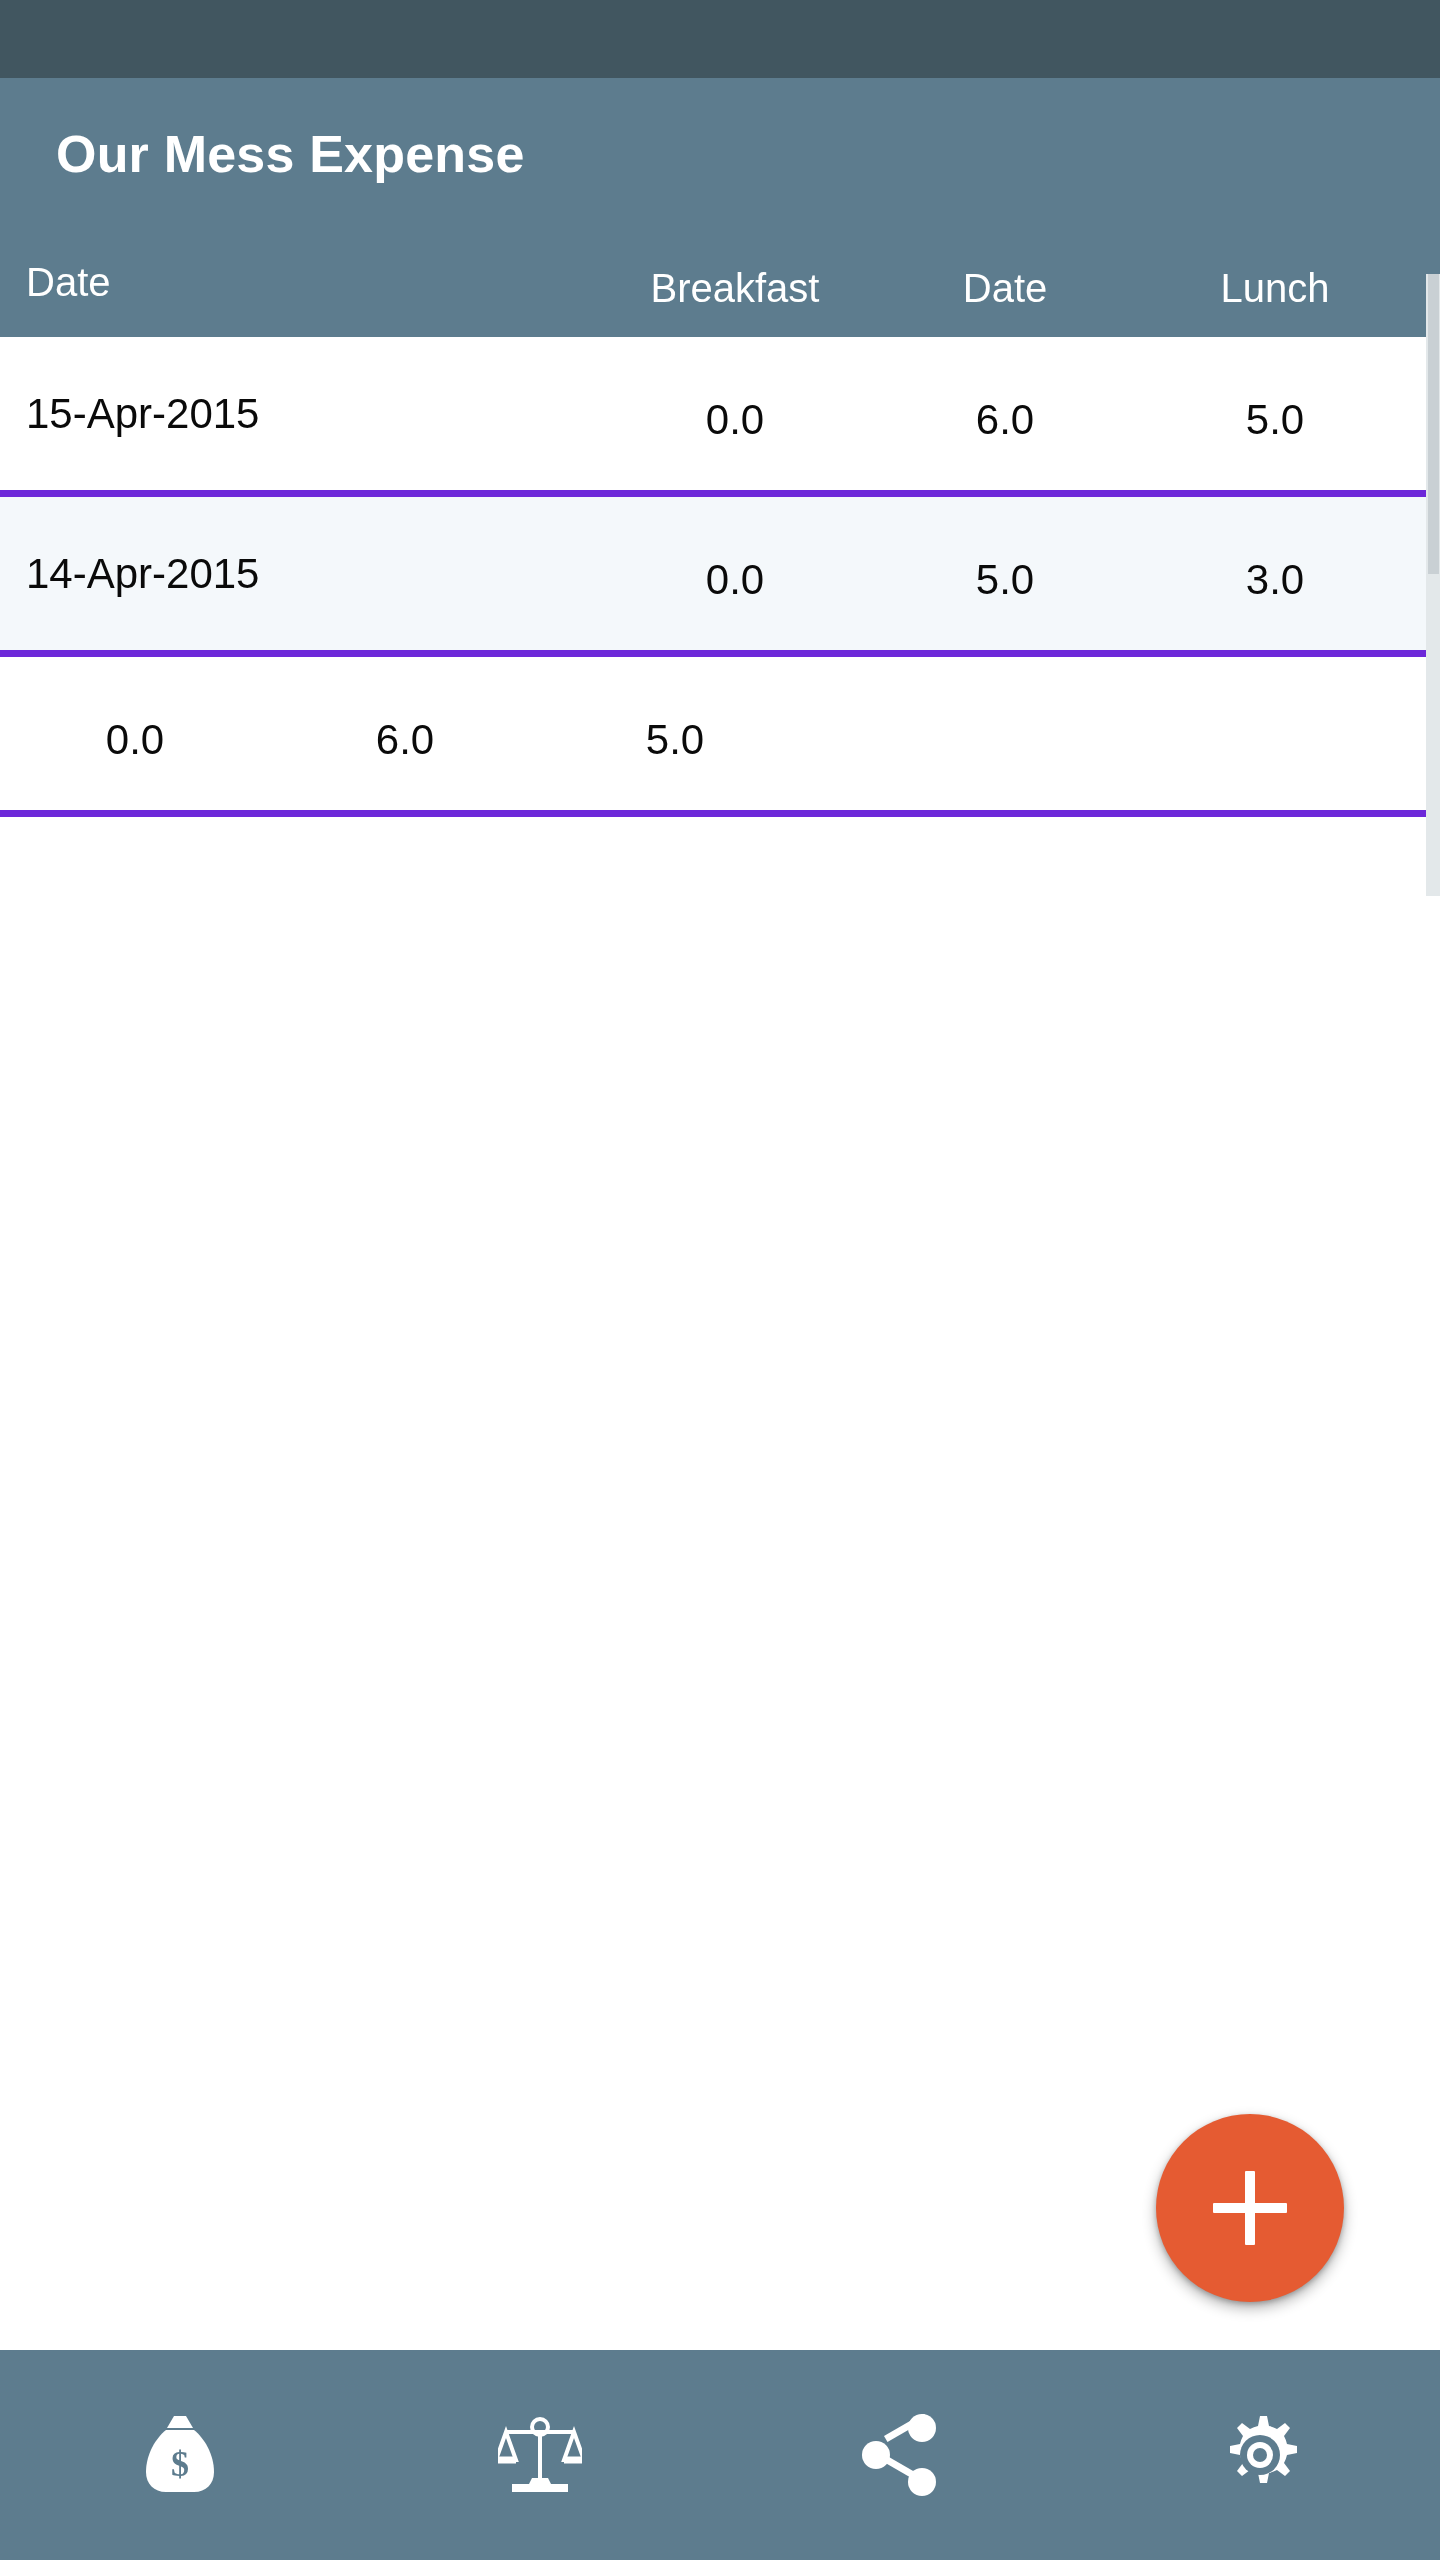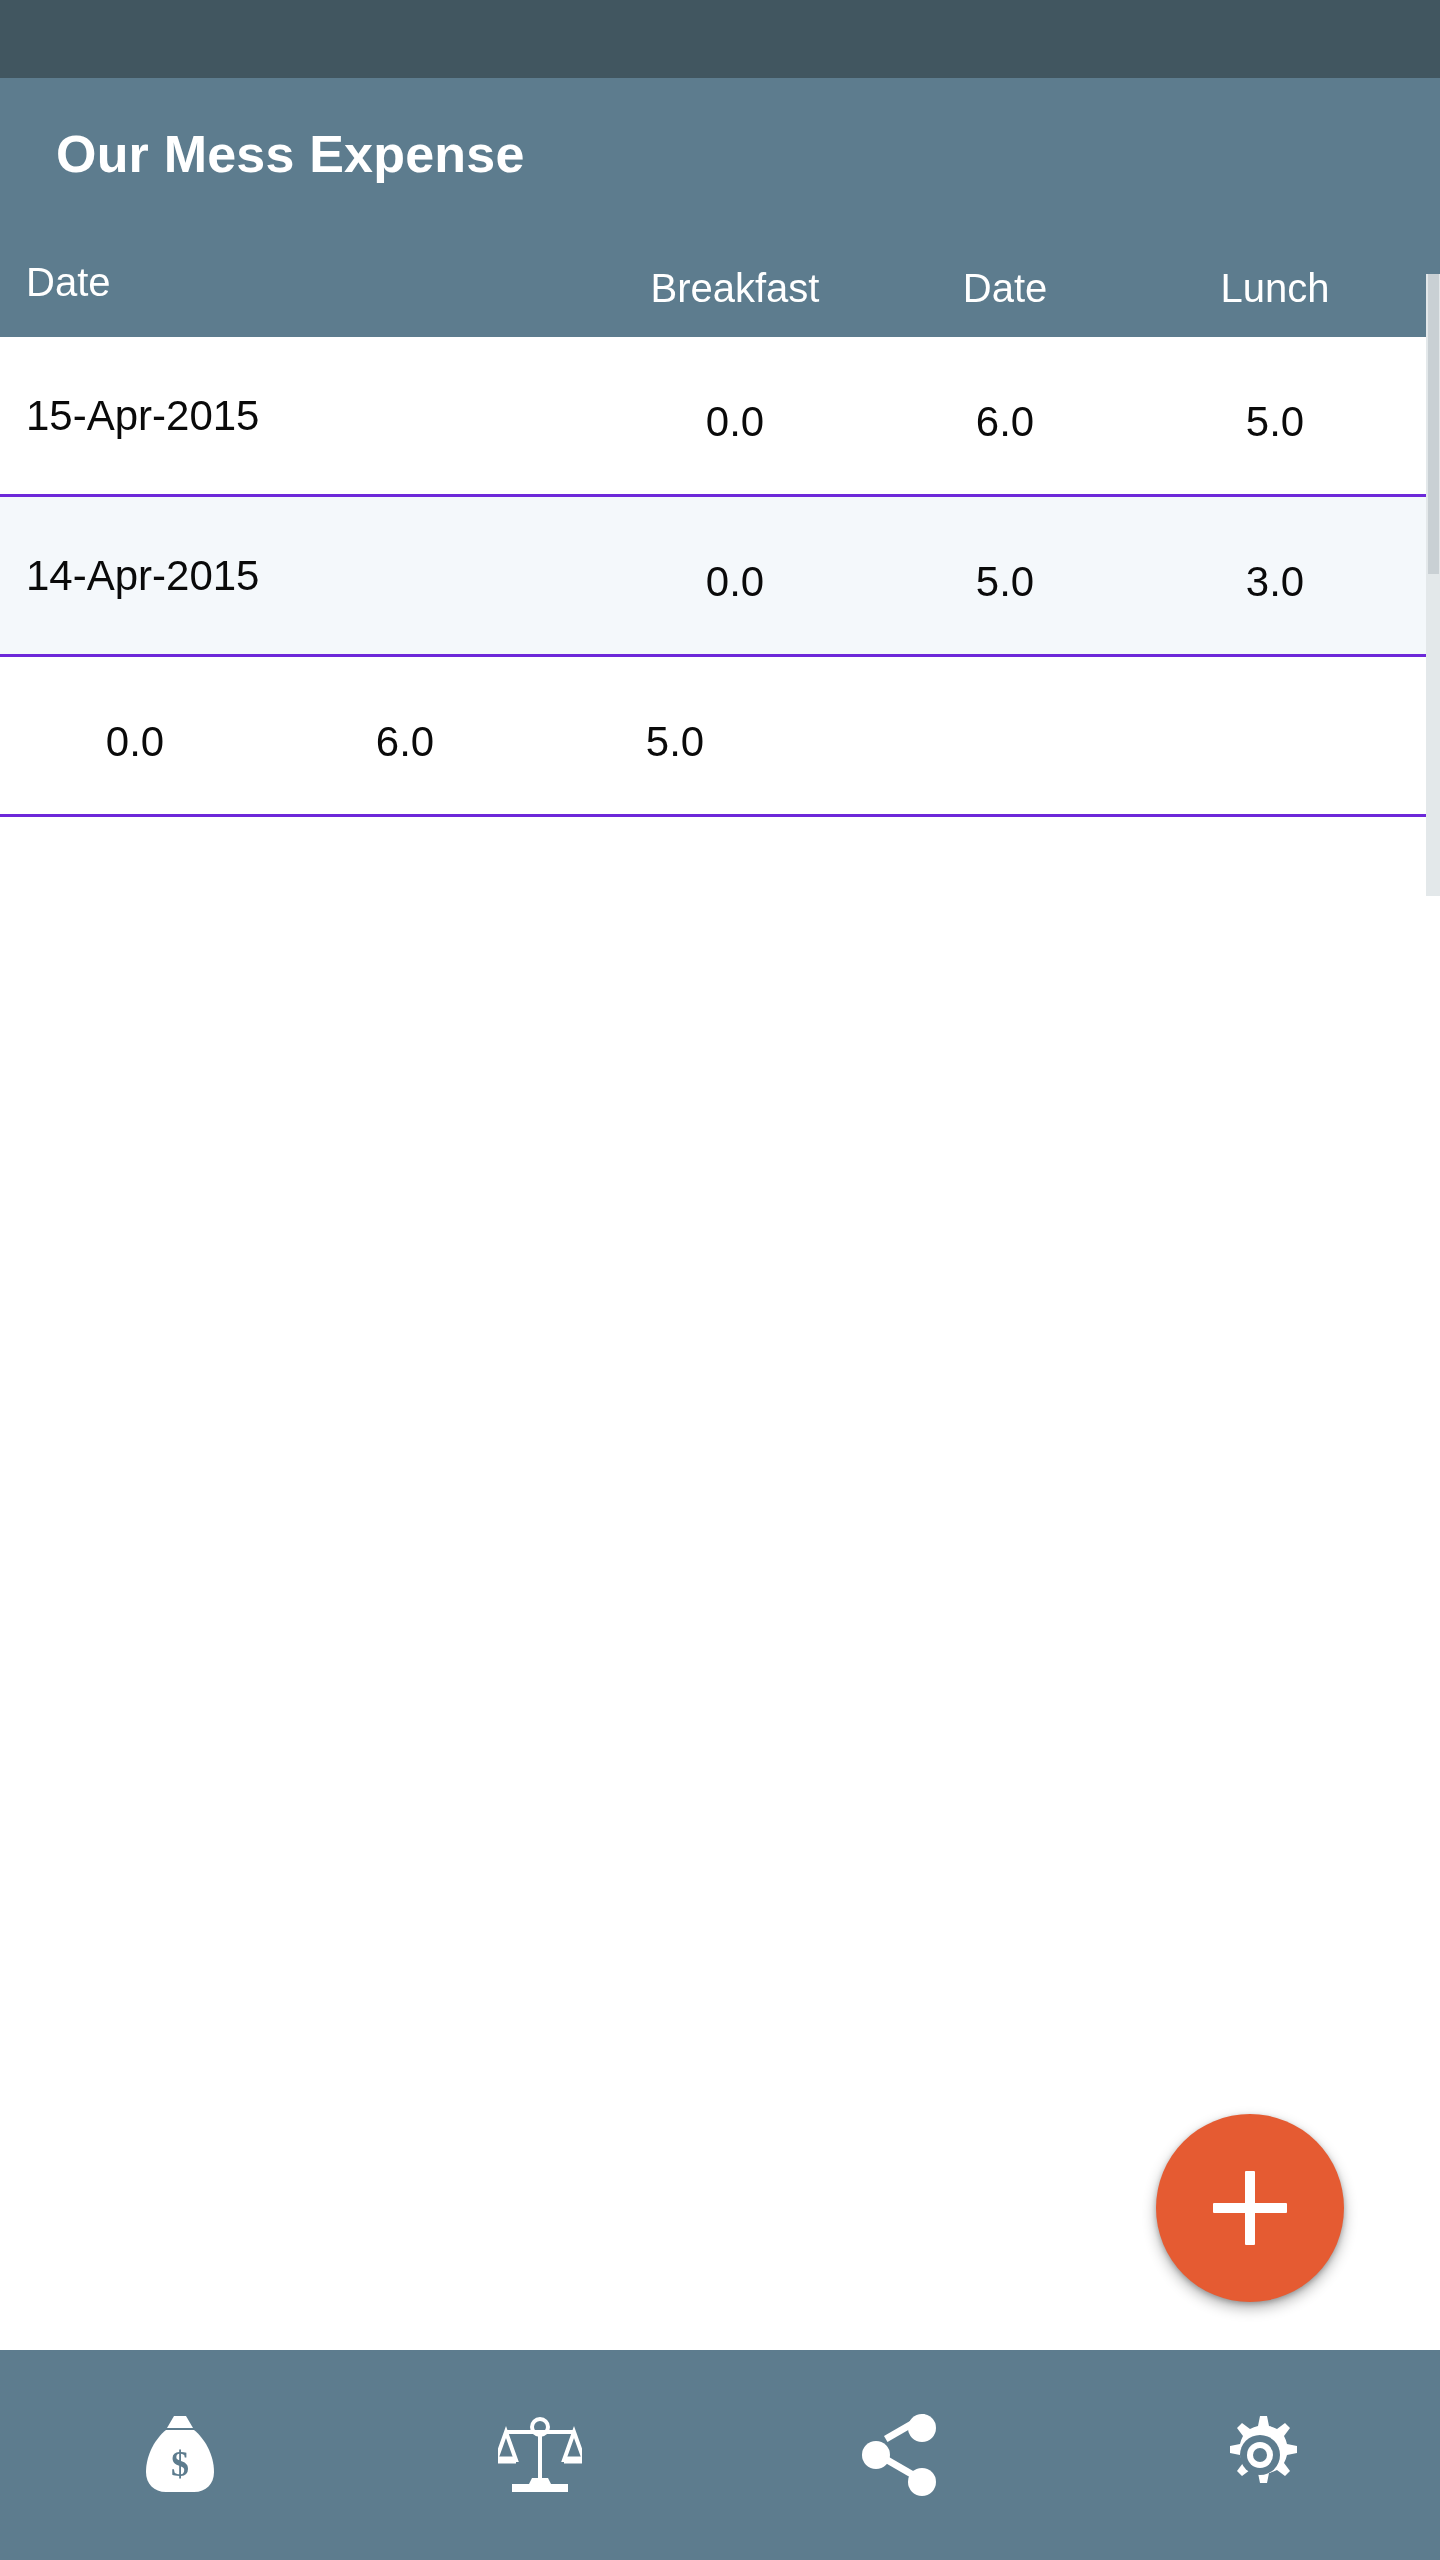--- a/index.html
+++ b/index.html
@@ -63,21 +63,21 @@
   .table-body {
     flex:0 0 auto;
     background:#ffffff;
     position:relative;
   }
   .row {
     display:flex;
     align-items:center;
     height:160px;
     background:#ffffff;
-    border-bottom:3px solid #6d28d9;
+    border-bottom:7px solid #6d28d9;
     padding-right:14px;
   }
   .row.alt { background:#F4F8FB; }
   .row.first { border-top:none; }
   .td {
     color:#0a0a0a;
     font-size:42px;
     white-space:nowrap;
     overflow:hidden;
   }

